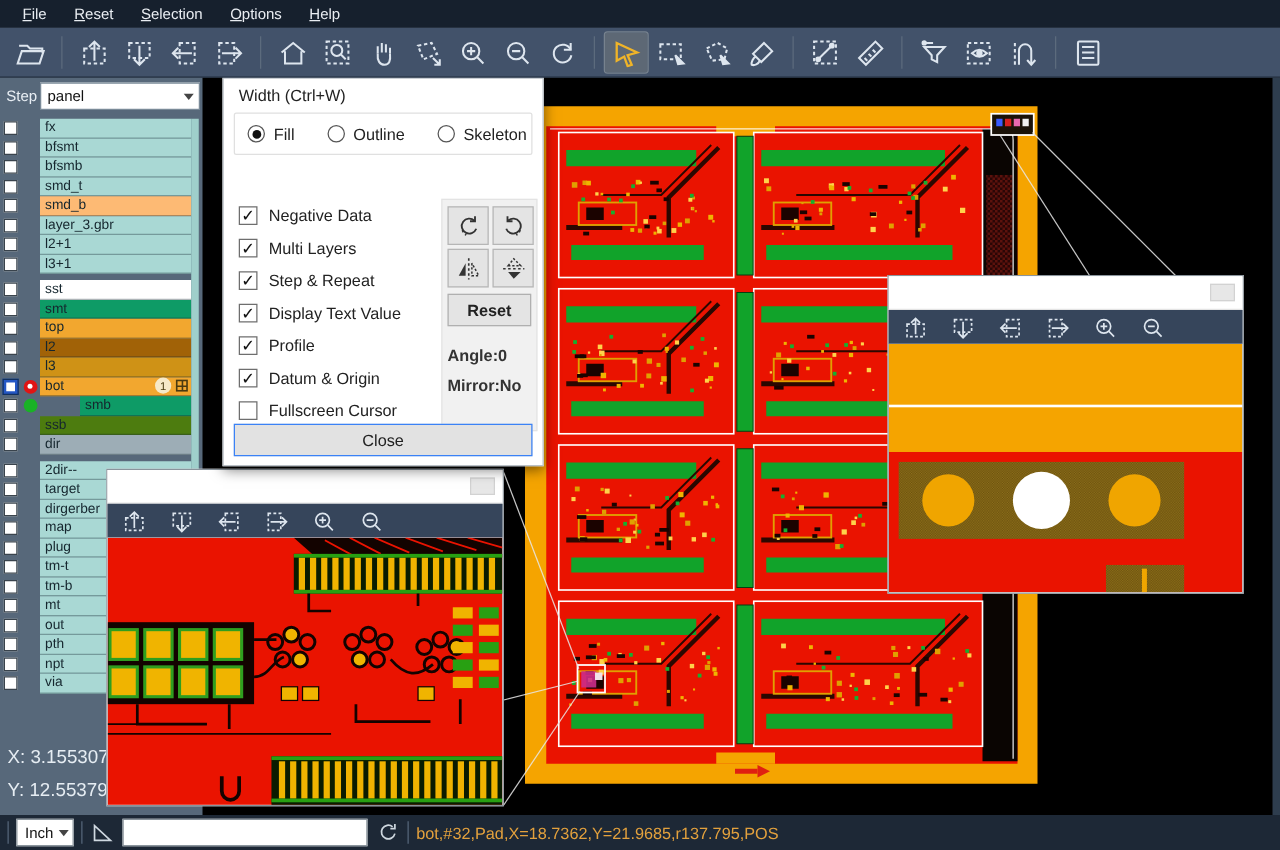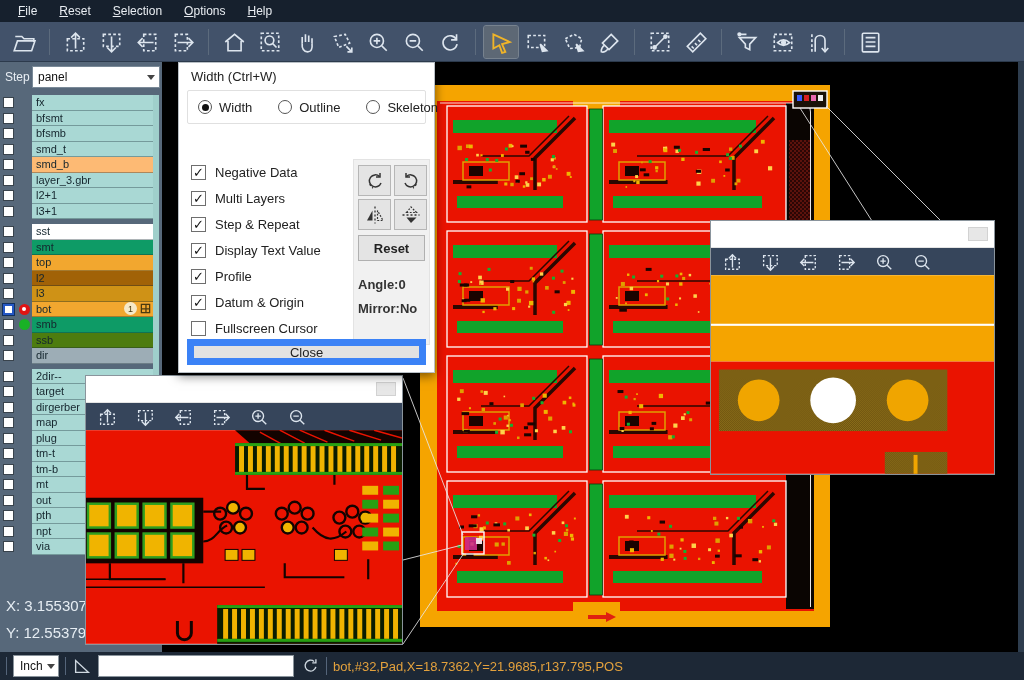--- a/index.html
+++ b/index.html
@@ -67,21 +67,21 @@
   .rb.on::after{content:"";width:7px;height:7px;border-radius:50%;background:#111;display:block;}
   .check-col{position:absolute;left:12px;top:96px;}
   .check-row{display:flex;align-items:center;gap:9px;height:26px;font-size:13px;color:#222;}
   .dcb{width:15px;height:15px;border:1px solid #6e6e6e;background:#fff;display:flex;align-items:center;justify-content:center;font-size:13px;color:#111;line-height:1;}
   .dlg-right{position:absolute;left:174px;top:96px;width:77px;height:186px;background:#f1f1f1;border:1px solid #e3e3e3;padding:5px 4px;font-weight:bold;}
   .rot-grid{display:grid;grid-template-columns:33px 33px;grid-gap:3px;}
   .rot-btn{width:33px;height:31px;background:#e4e4e4;border:1px solid #b6b6b6;display:flex;align-items:center;justify-content:center;}
   .rot-btn svg{width:22px;height:22px;}
   .reset-btn{margin-top:5px;width:67px;height:26px;background:#e4e4e4;border:1px solid #b0b0b0;font-size:13px;color:#222;display:flex;align-items:center;justify-content:center;}
   .dlg-angle{margin-top:12px;font-size:13px;color:#333;line-height:24px;}
-  .dlg-close-btn{position:absolute;left:8px;bottom:7px;width:239px;height:26px;background:#e2e2e2;border:7px solid #3b82f6;font-size:13px;color:#222;display:flex;align-items:center;justify-content:center;}
+  .dlg-close-btn{position:absolute;left:8px;bottom:7px;width:239px;height:26px;background:#e2e2e2;border:1px solid #3b82f6;font-size:13px;color:#222;display:flex;align-items:center;justify-content:center;}
 
   
   .popup{position:absolute;background:#fff;border:1px solid #8a949c;z-index:3;}
   .popup-title{height:27px;background:#fff;display:flex;align-items:center;justify-content:flex-end;padding-right:6px;border-bottom:1px solid #e4e4e4;}
   .popup-btn{width:20px;height:14px;background:#e7e7e7;border:1px solid #d2d2d2;}
   .popup-toolbar{height:27px;background:#36455b;display:flex;align-items:center;gap:16px;padding-left:10px;}
   .popup-toolbar svg{width:20px;height:20px;}
   .popup-content{position:relative;overflow:hidden;}
 </style>
 </head>
@@ -940,21 +940,21 @@
                 </svg></span>
             </div>
           </div>
           <div class="layer-row">
             <div class="lr-check">
               <span class="cb"></span>
             </div>
             <div class="lr-dot">
               <span class="dot green"></span>
             </div>
-            <div class="lr-label" style="background: rgb(14, 155, 102);">
+            <div class="lr-label" style="background: rgb(14, 155, 102); margin-left: 32px;">
               <span>smb</span>
               <span class="spacer"></span>
             </div>
           </div>
           <div class="layer-row">
             <div class="lr-check">
               <span class="cb"></span>
             </div>
             <div class="lr-dot"></div>
             <div class="lr-label" style="background: #4d7c0f;">
@@ -1307,21 +1307,21 @@
         <rect x="204" y="181" width="4" height="19" fill="#f0a500"></rect>
       </svg>
     </div>
   </div>
 
   <div class="dialog">
     <div class="dlg-width-label">Width (Ctrl+W)</div>
     <div class="radio-box" id="radio-box">
         <label class="radio">
           <span class="rb on"></span>
-          <span>Width</span>
+          <span>Fill</span>
         </label>
         <label class="radio">
           <span class="rb"></span>
           <span>Outline</span>
         </label>
         <label class="radio">
           <span class="rb"></span>
           <span>Skeleton</span>
         </label>
       </div>

